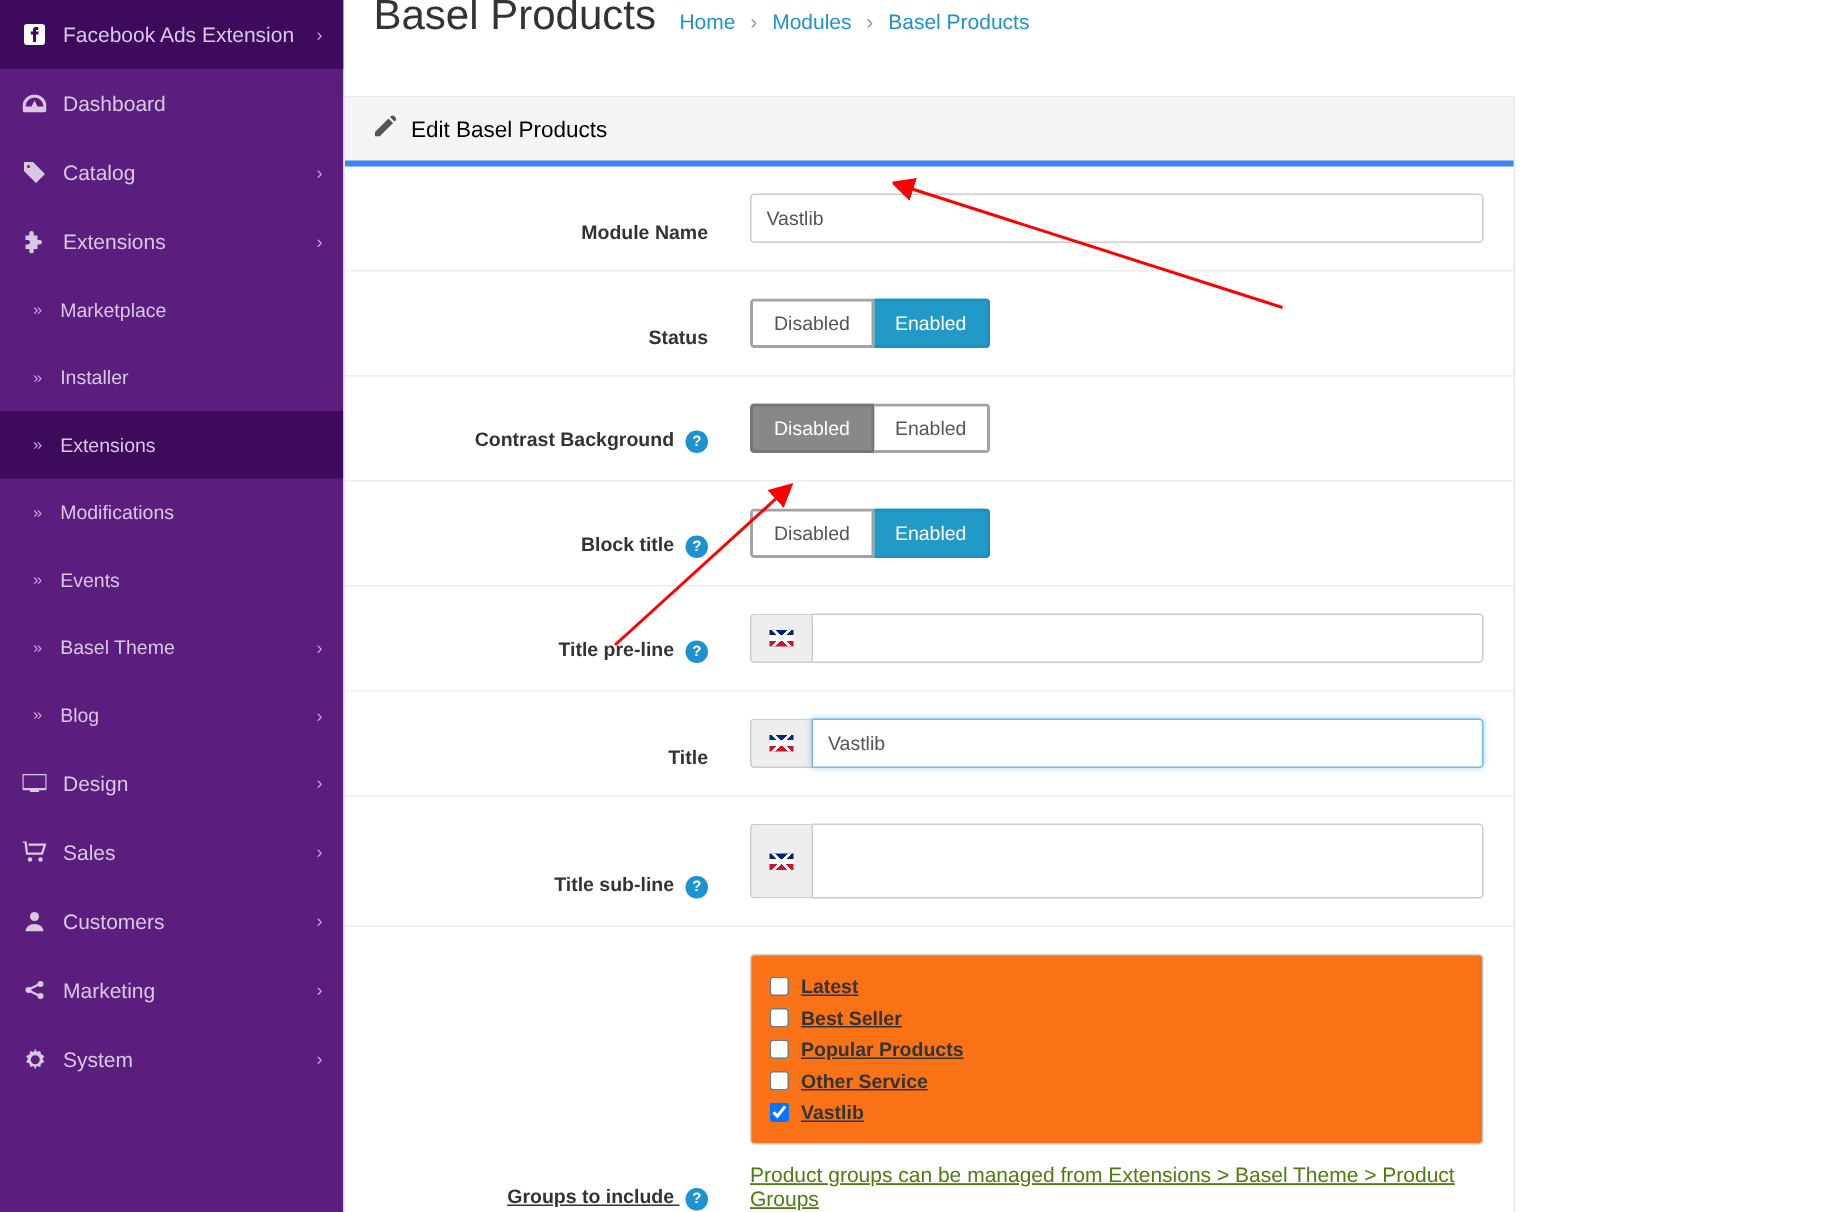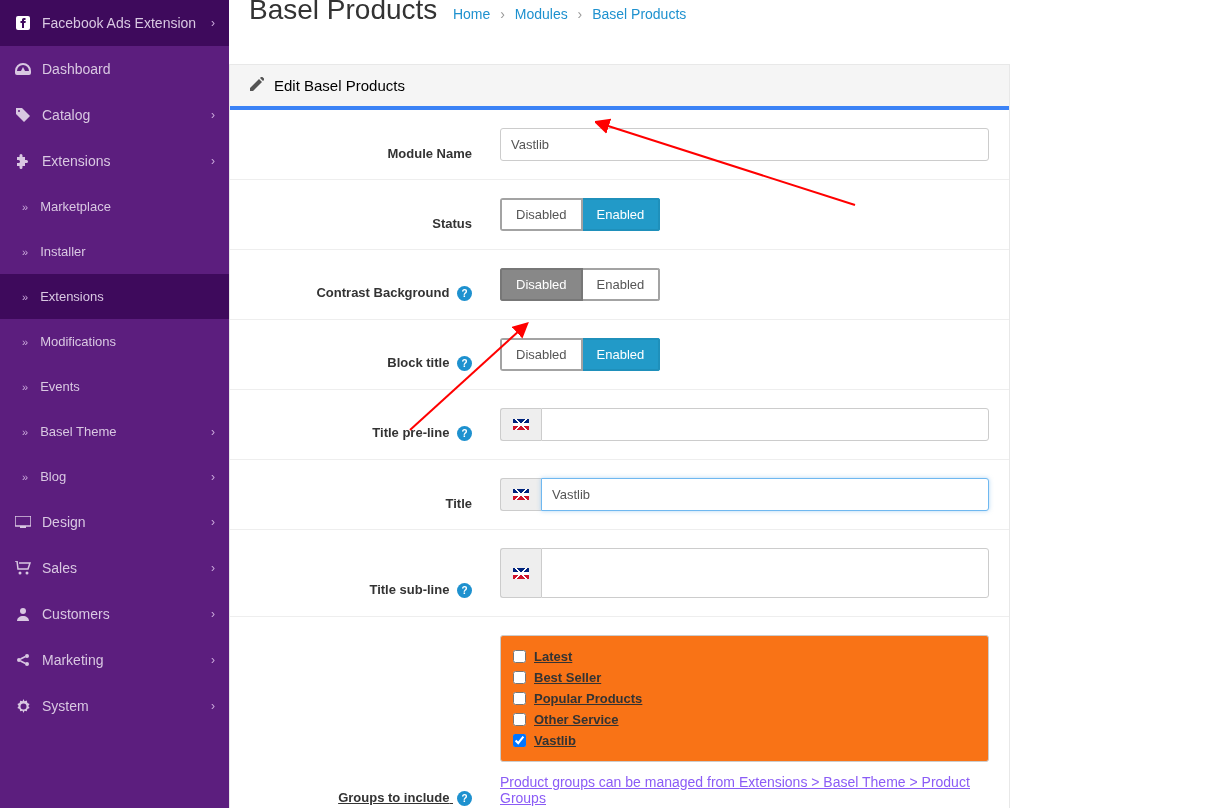--- a/index.html
+++ b/index.html
@@ -38,21 +38,21 @@
 .btn-seg.active-grey { background: #888; color: #fff; border-color: #777; }
 .help { display: inline-flex; width: 15px; height: 15px; border-radius: 50%; background: #1e91cf; color: #fff; font-size: 10px; align-items: center; justify-content: center; margin-left: 4px; font-weight: 700; }
 .input-group { display: flex; width: 100%; }
 .input-addon { border: 1px solid #ccc; border-right: none; background: #eee; padding: 6px 12px; border-radius: 3px 0 0 3px; display: flex; align-items: center; }
 .input-group .text-input { border-radius: 0 3px 3px 0; }
 .flag { width: 16px; height: 11px; display: block; background: linear-gradient(to bottom, #00247d 0 33%, #fff 33% 66%, #cf142b 66% 100%); position: relative; }
 .flag:before { content: ""; position: absolute; inset: 0; background: linear-gradient(45deg, transparent 45%, #fff 45% 55%, transparent 55%), linear-gradient(-45deg, transparent 45%, #fff 45% 55%, transparent 55%); }
 .checkbox-list { border: 1px solid #ccc; border-radius: 3px; padding: 10px 12px; background: #f97316; max-width: 720px; }
 .checkbox-row { display: flex; align-items: center; padding: 3px 0; font-weight: 700; font-size: 13px; }
 .checkbox-row input { margin-right: 8px; }
-.hint-link { color: #8b5cf6; font-size: 14px; margin-top: 12px; display: block; }
+.hint-link { color: #4d7c0f; font-size: 14px; margin-top: 12px; display: block; }
 .arrow-svg { position: absolute; pointer-events: none; }
 </style>
 </head>
 <body>
 
 <div class="app">
   <nav class="sidebar">
     <div class="menu-item top">
       <span class="icon">
           <svg width="14" height="14" viewBox="0 0 14 14" fill="#fff">

